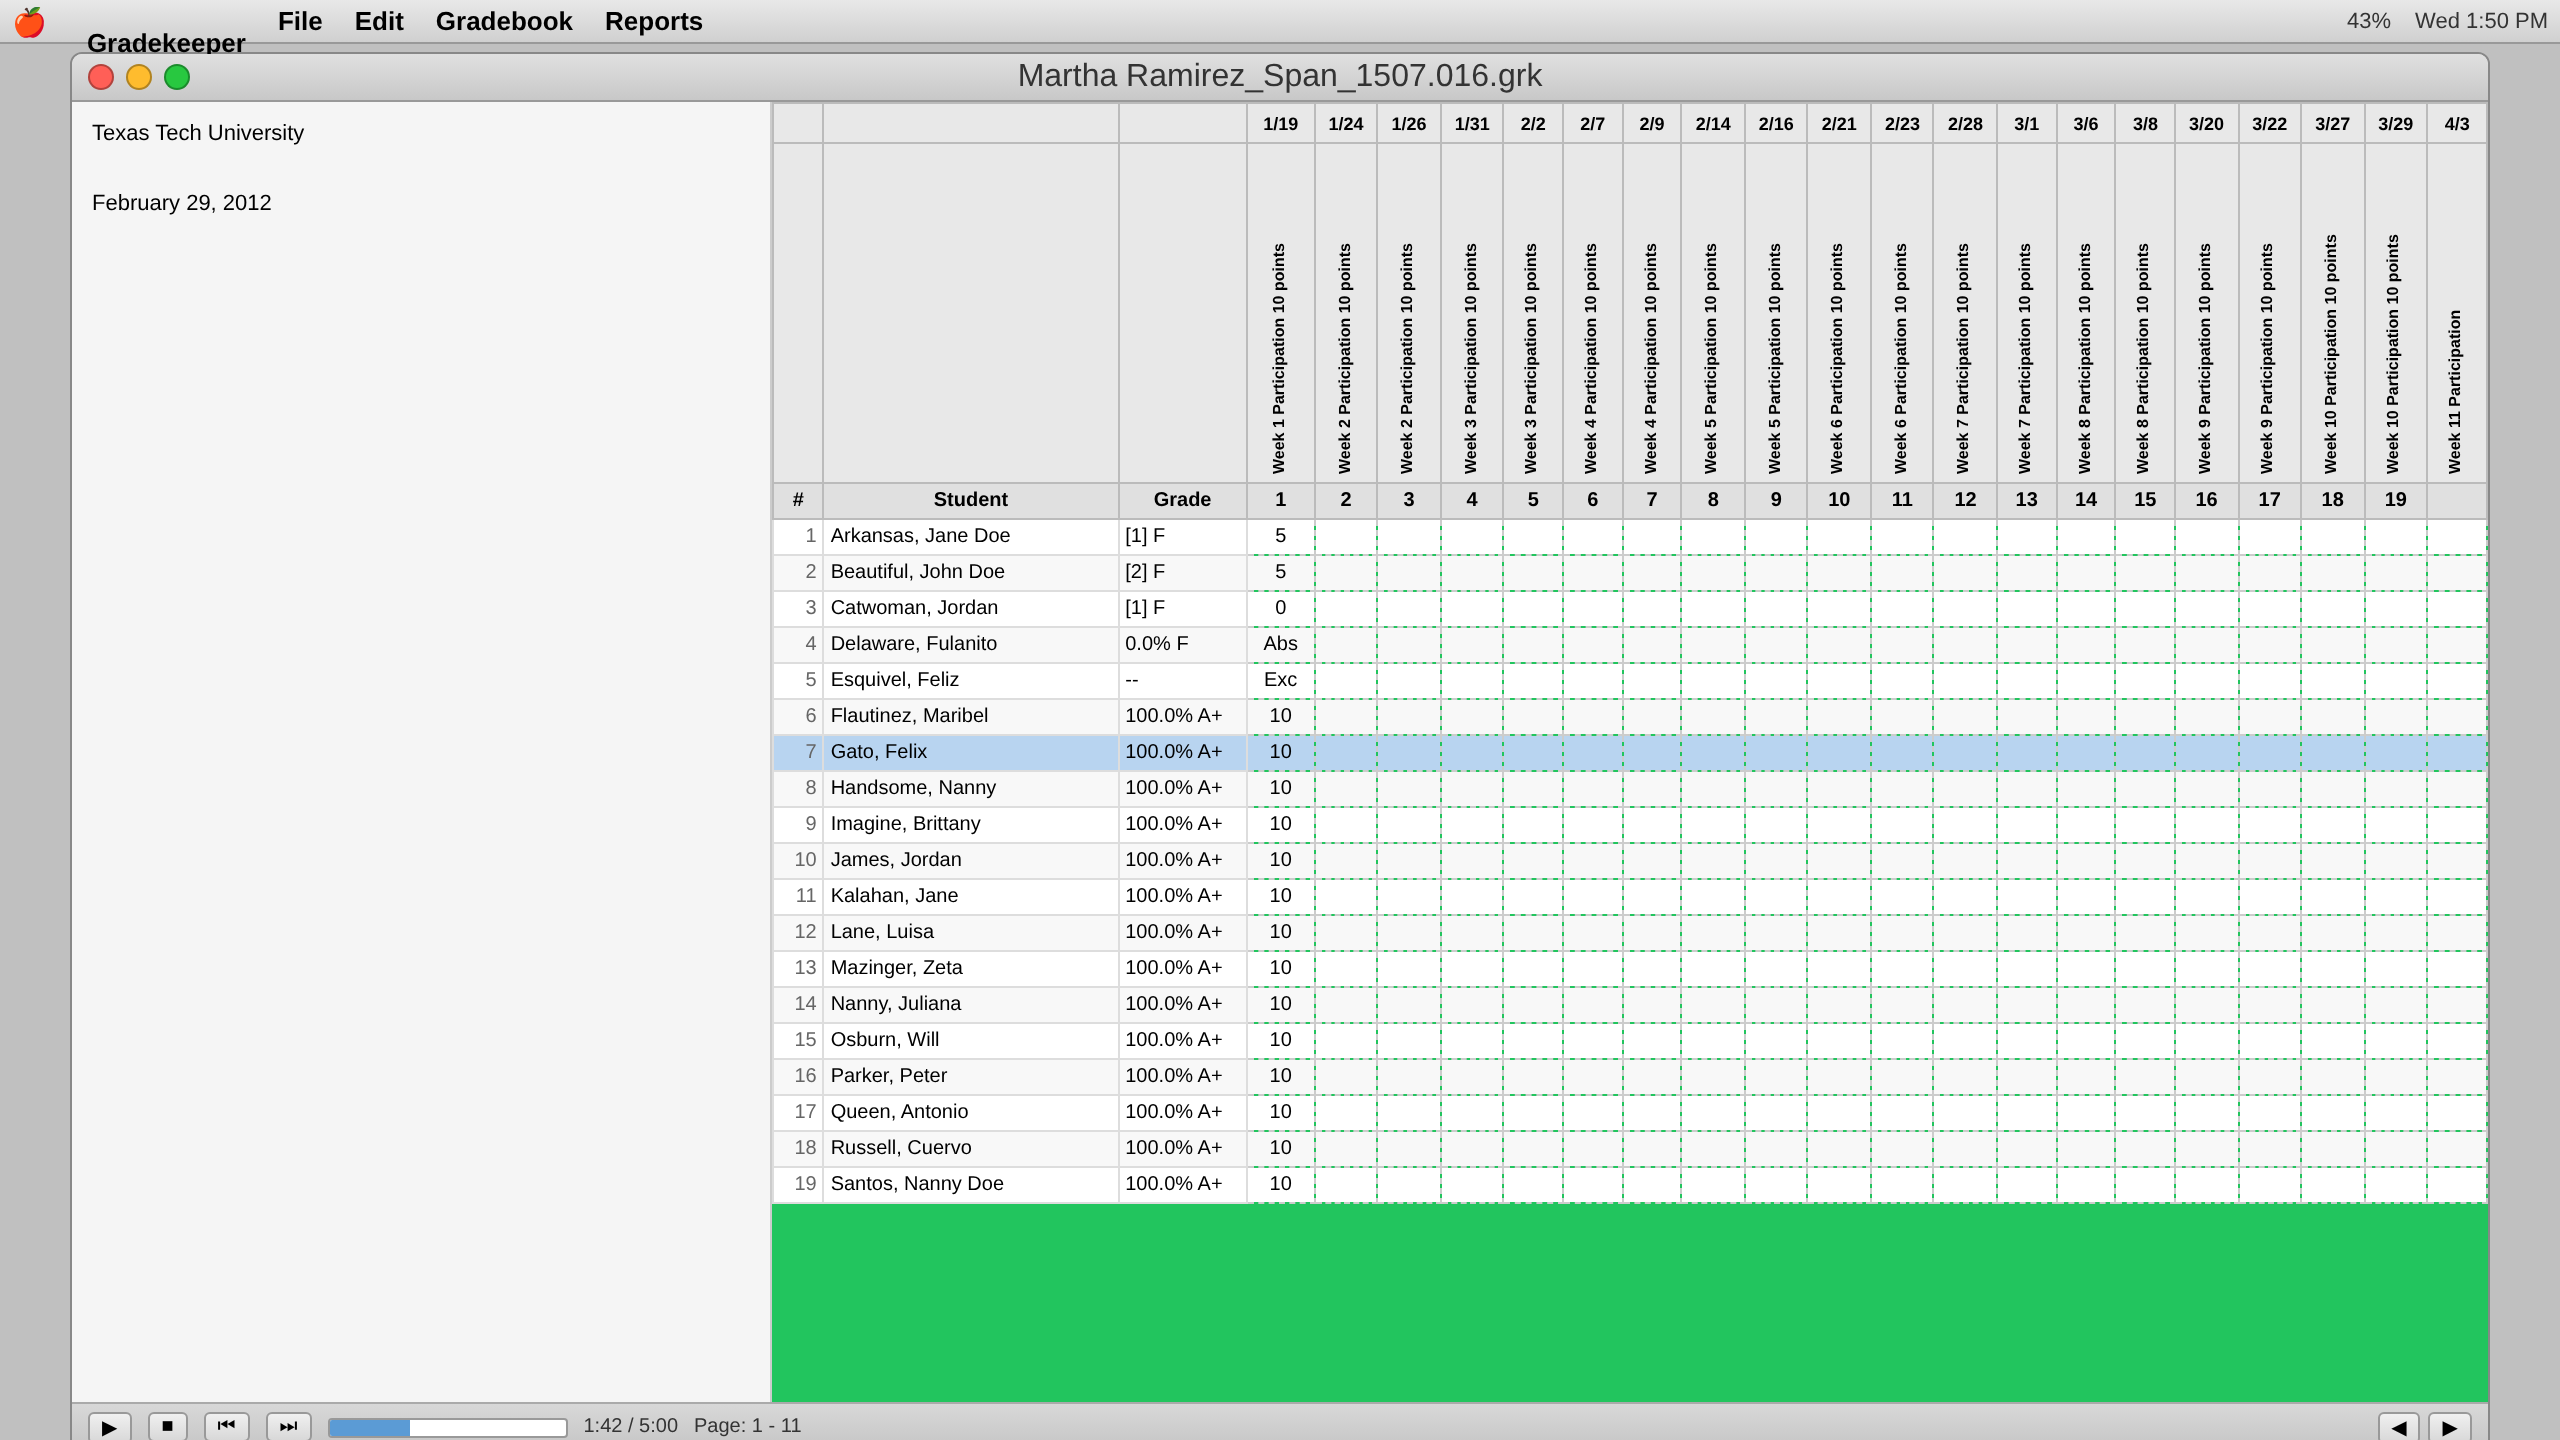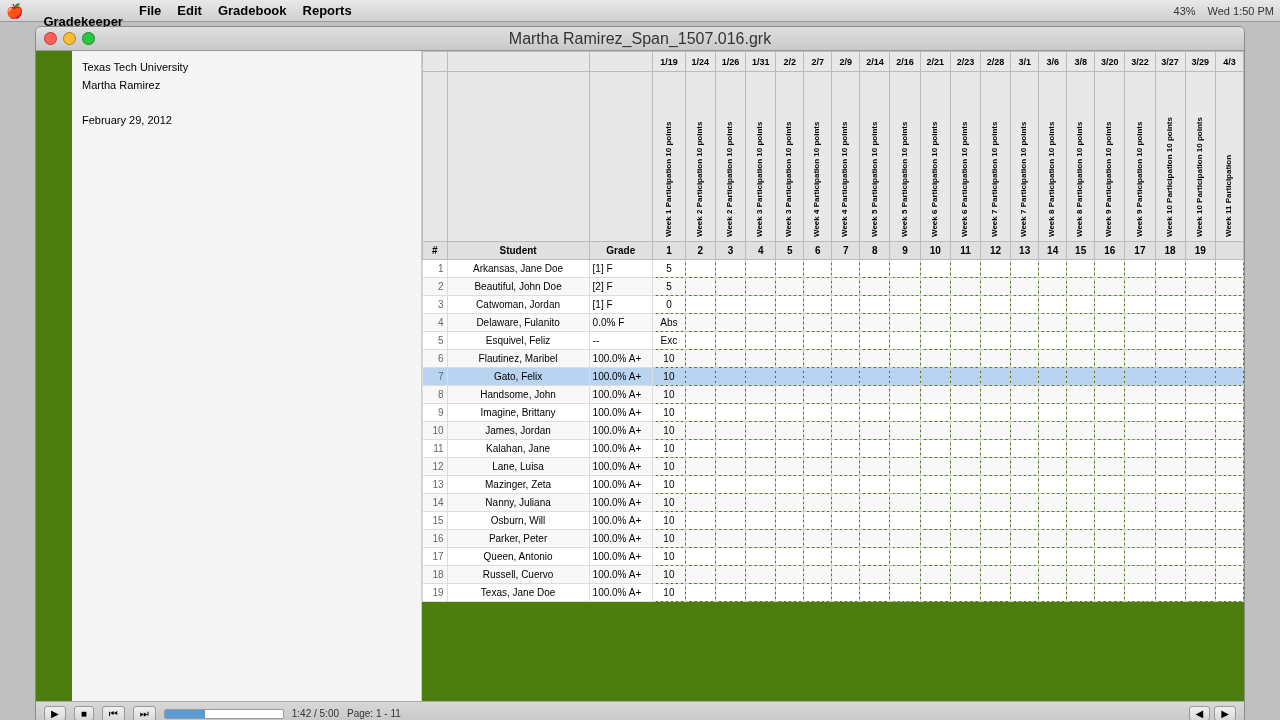--- a/index.html
+++ b/index.html
@@ -74,22 +74,21 @@
       transform: translateX(-50%);
       font-size: 16px;
       font-weight: 500;
       color: #333;
     }
 
     
     .content {
       display: flex;
       height: calc(720px - 22px - 24px - 24px);
-      background: #4d7c0f;
-      padding-left: 36px;
+      background: #22c55e;
     }
 
     
     .left-panel {
       width: 350px;
       min-width: 350px;
       padding: 8px 10px;
       border-right: 1px solid #ccc;
       background: #f5f5f5;
       font-size: 11px;
@@ -167,21 +166,21 @@
       height: 18px;
       font-size: 10px;
       padding: 0 3px;
       white-space: nowrap;
       overflow: hidden;
     }
     .data-row:nth-child(odd) td { background: #ffffff; }
     .data-row:nth-child(even) td { background: #f8f8f8; }
 
     .td-num { text-align: right; color: #666; width: 30px; }
-    .td-student { text-align: center; width: 180px; font-size: 10px; }
+    .td-student { text-align: left; width: 180px; font-size: 10px; }
     .td-grade { text-align: left; width: 70px; }
     .td-data { text-align: center; width: 40px; border: 1px dashed #ccc !important; }
 
     
     .bottombar {
       height: 24px;
       background: linear-gradient(to bottom, #d8d8d8, #c5c5c5);
       border-top: 1px solid #aaa;
       display: flex;
       align-items: center;
@@ -236,21 +235,20 @@
       <div class="tl tl-yellow"></div>
       <div class="tl tl-green"></div>
     </div>
     <span class="titlebar-title">Martha Ramirez_Span_1507.016.grk</span>
   </div>
 
   <div class="content">
 
     <div class="left-panel">
       <div>Texas Tech University</div>
-      <div>Martha Ramirez</div>
       <br>
       <div>February 29, 2012</div>
     </div>
 
     <div class="spreadsheet">
       <div class="grid-container">
         <table>
 
           <thead>
             <tr class="header-date-row">
@@ -502,21 +500,21 @@
                 <td class="td-data"></td>
                 <td class="td-data"></td>
                 <td class="td-data"></td>
                 <td class="td-data"></td>
                 <td class="td-data"></td>
                 <td class="td-data"></td>
                 <td class="td-data"></td>
               </tr>
               <tr class="data-row">
                 <td class="td-num">8</td>
-                <td class="td-student">Handsome, John</td>
+                <td class="td-student">Handsome, Nanny</td>
                 <td class="td-grade">100.0%  A+</td>
                 <td class="td-data">10</td>
                 <td class="td-data"></td>
                 <td class="td-data"></td>
                 <td class="td-data"></td>
                 <td class="td-data"></td>
                 <td class="td-data"></td>
                 <td class="td-data"></td>
                 <td class="td-data"></td>
                 <td class="td-data"></td>
@@ -777,21 +775,21 @@
                 <td class="td-data"></td>
                 <td class="td-data"></td>
                 <td class="td-data"></td>
                 <td class="td-data"></td>
                 <td class="td-data"></td>
                 <td class="td-data"></td>
                 <td class="td-data"></td>
               </tr>
               <tr class="data-row">
                 <td class="td-num">19</td>
-                <td class="td-student">Texas, Jane Doe</td>
+                <td class="td-student">Santos, Nanny Doe</td>
                 <td class="td-grade">100.0%  A+</td>
                 <td class="td-data">10</td>
                 <td class="td-data"></td>
                 <td class="td-data"></td>
                 <td class="td-data"></td>
                 <td class="td-data"></td>
                 <td class="td-data"></td>
                 <td class="td-data"></td>
                 <td class="td-data"></td>
                 <td class="td-data"></td>

